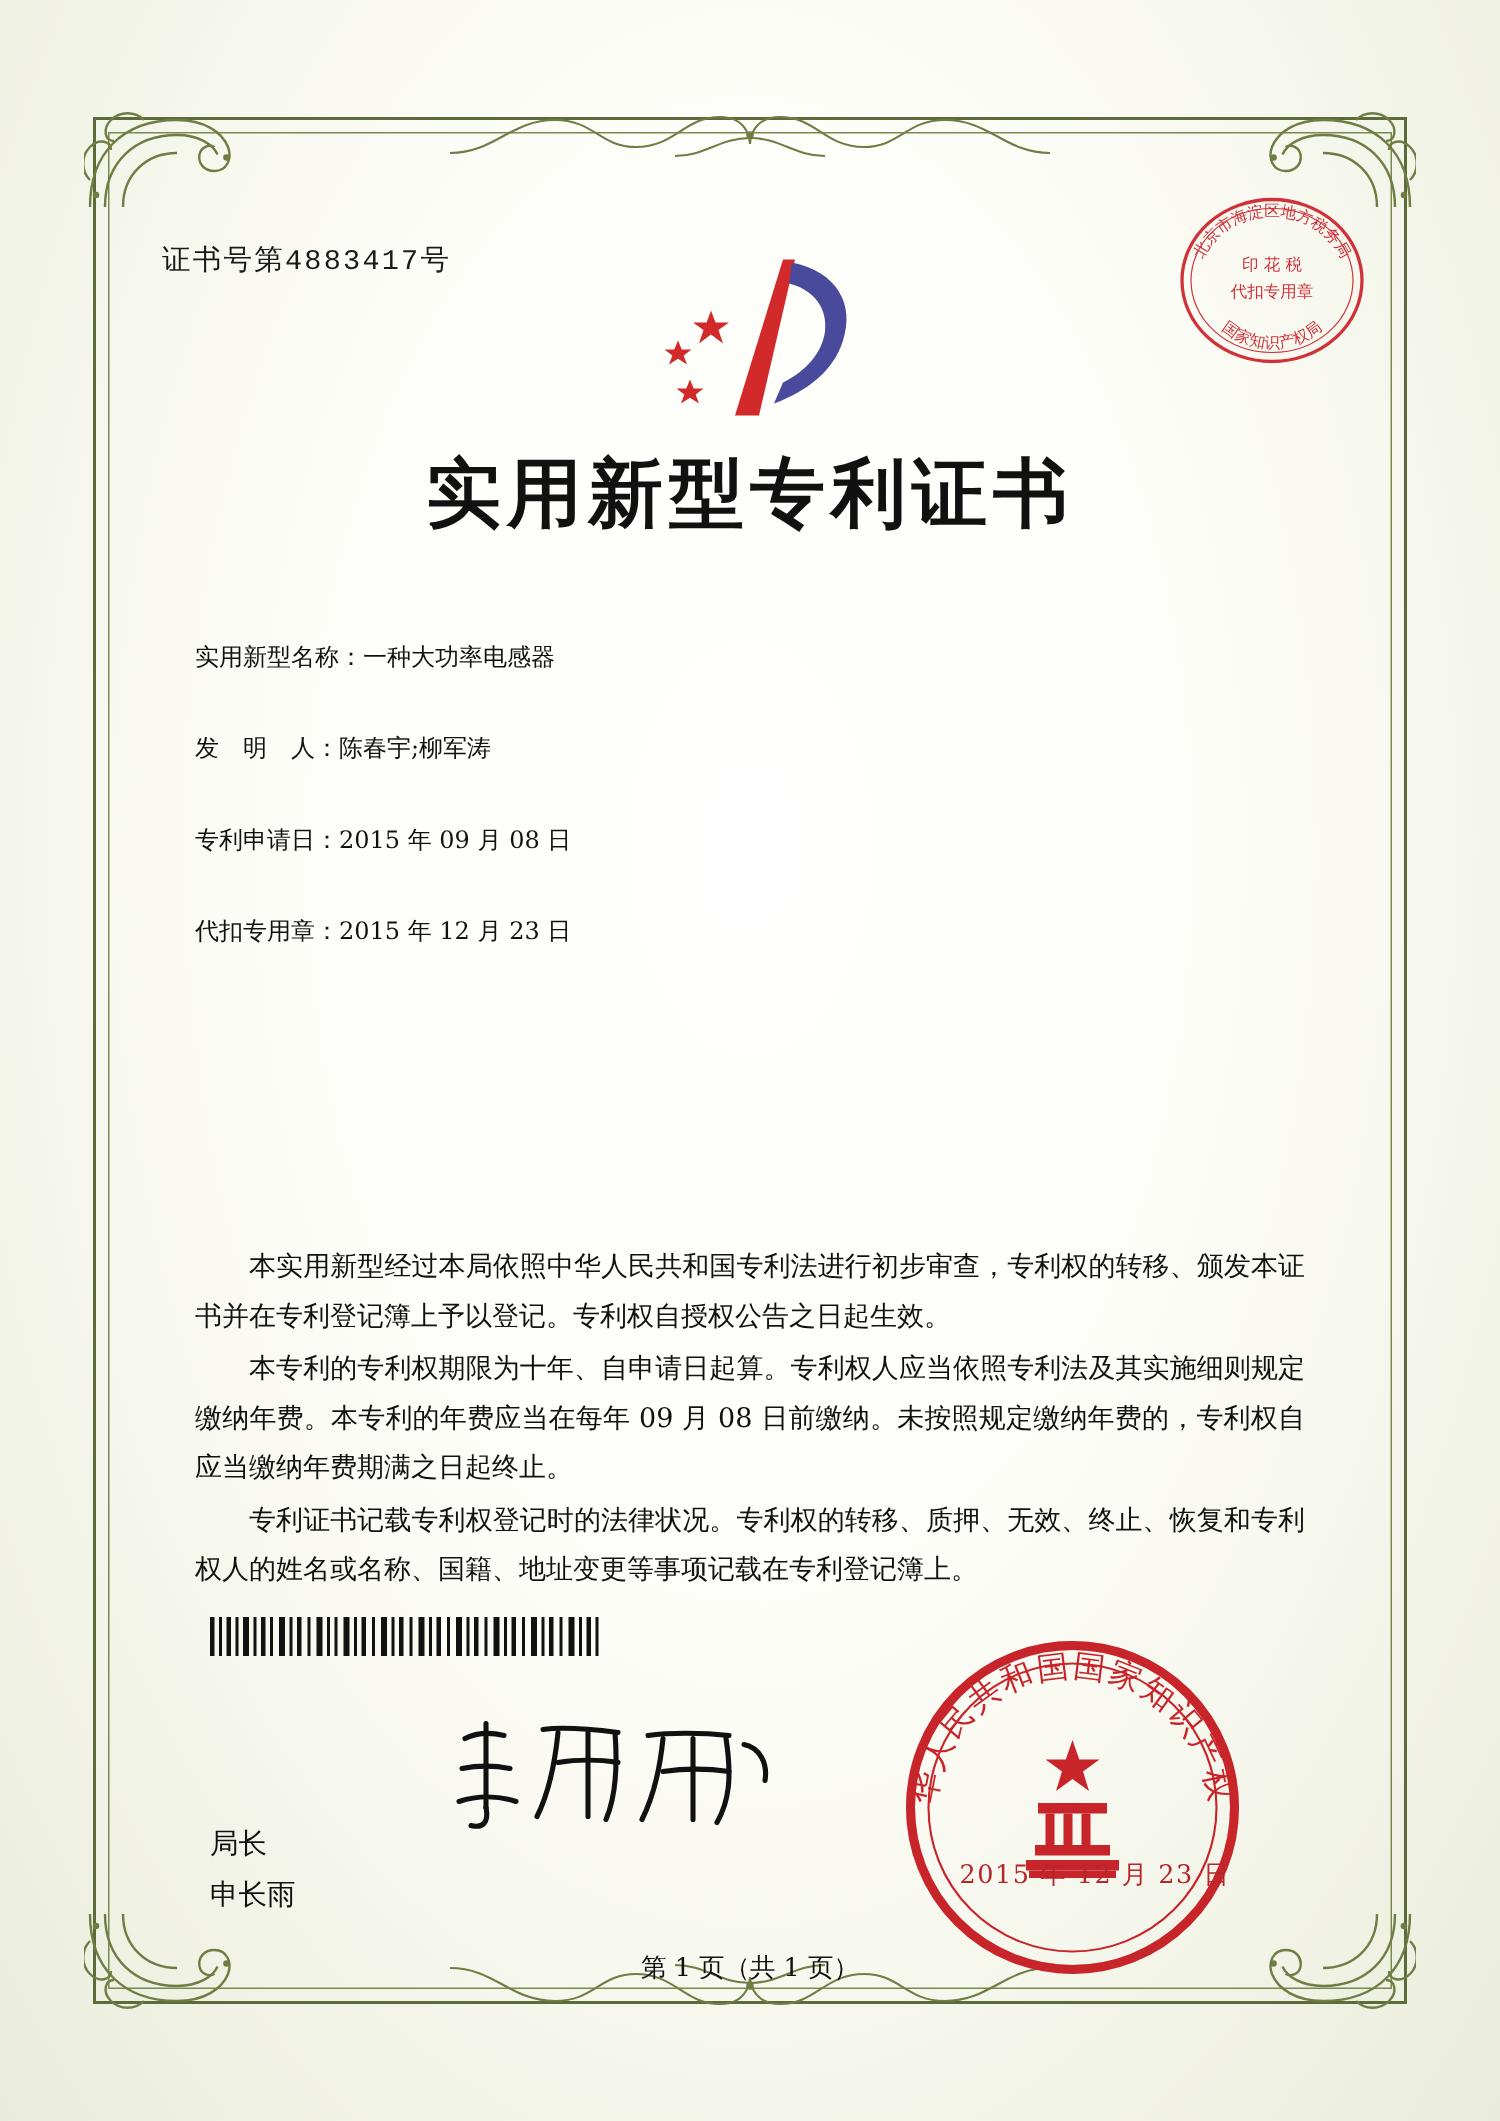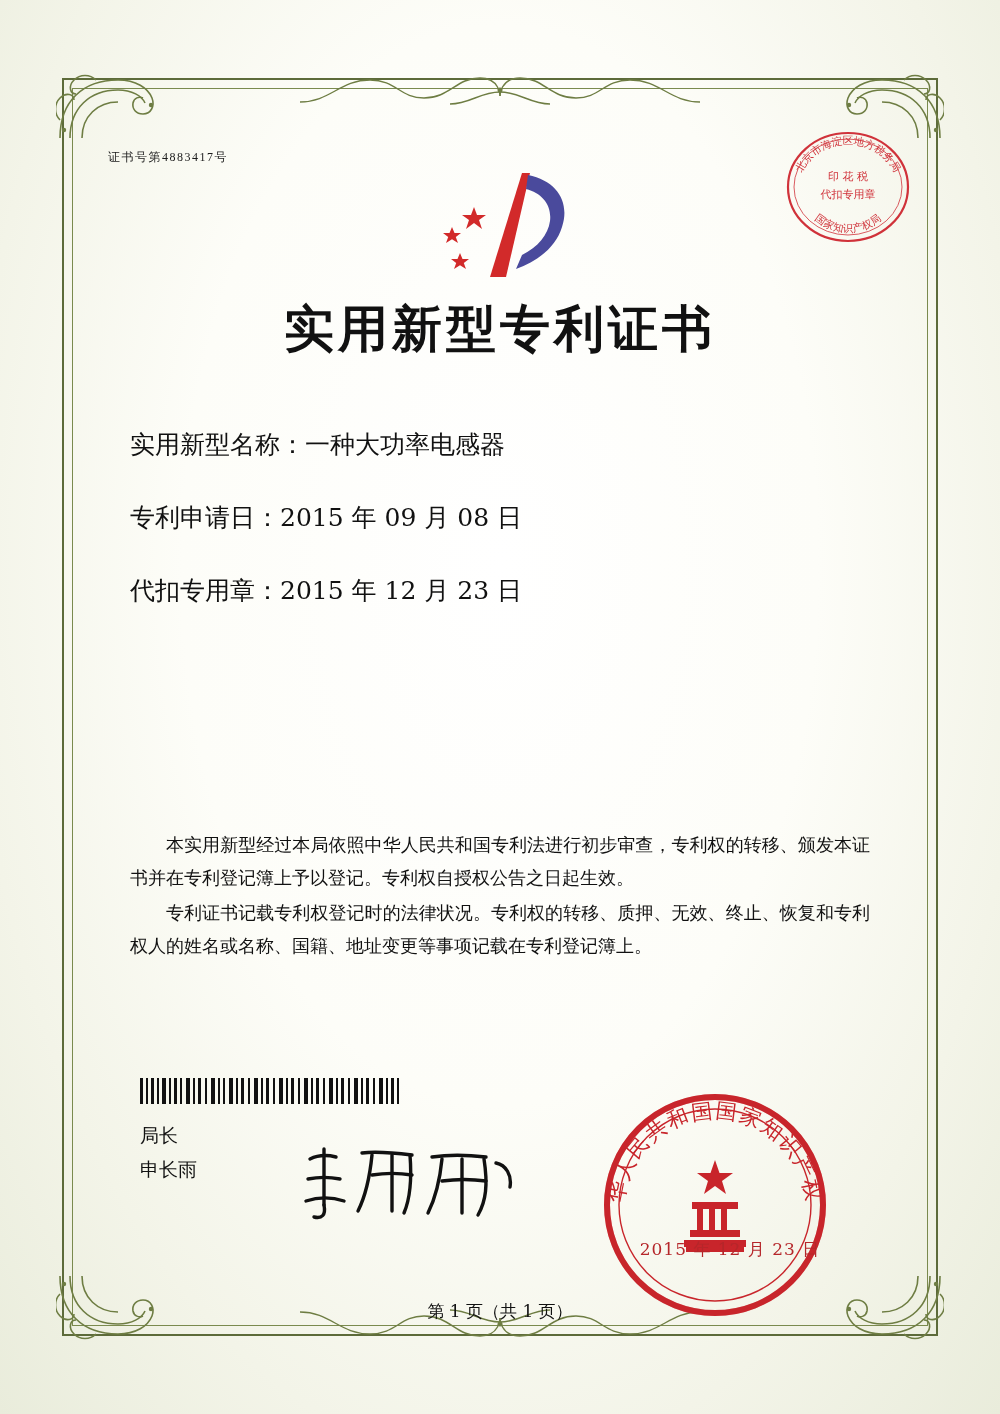--- a/index.html
+++ b/index.html
@@ -40,44 +40,44 @@
   .edge-bottom{
     position:absolute;left:300px;bottom:70px;width:400px;height:40px;color:#6e7d43;
     transform:scaleY(-1);
   }
   .edge-bottom svg{width:100%;height:100%;}
 
   
   .content{position:absolute;left:0;top:0;width:1000px;height:1414px;}
 
   .cert-no{
-    position:absolute;left:108px;top:149px;
-    font-size:12px;letter-spacing:1.5px;color:#1a1a1a;
-    font-family:Liberation Serif, serif;
+    position:absolute;left:108px;top:160px;
+    font-size:19px;letter-spacing:1.5px;color:#1a1a1a;
+    font-family:Liberation Mono, monospace;
   }
 
   
   .logo{position:absolute;left:430px;top:165px;width:150px;height:120px;}
 
   
   .title{
     position:absolute;left:0;top:296px;width:1000px;text-align:center;
     font-size:50px;font-weight:bold;letter-spacing:4px;color:#111;
     font-family:"DejaVu Serif","Liberation Serif",serif;
   }
 
   
   .tax-stamp{
     position:absolute;right:88px;top:128px;width:128px;height:118px;
   }
 
   
   .fields{position:absolute;left:130px;top:428px;width:760px;}
   .field{
-    font-size:25px;color:#111;margin-bottom:40px;white-space:nowrap;
+    font-size:16px;color:#111;margin-bottom:40px;white-space:nowrap;
     font-family:"DejaVu Serif","Liberation Serif",serif;
   }
   .field .lbl{letter-spacing:0px;}
   .field .val{letter-spacing:0px;}
 
   
   .para-wrap{
     position:absolute;left:130px;top:828px;width:740px;
   }
   .para{
@@ -88,21 +88,21 @@
   }
 
   
   .barcode{
     position:absolute;left:140px;top:1078px;width:260px;height:26px;
   }
   .barcode .bar{position:absolute;top:0;height:26px;background:#111;}
 
   
   .sig-label{
-    position:absolute;left:140px;top:1118px;font-size:19px;line-height:34px;color:#111;
+    position:absolute;left:140px;top:1212px;font-size:19px;line-height:34px;color:#111;
     font-family:"DejaVu Serif","Liberation Serif",serif;
   }
   .sig-hand{
     position:absolute;left:300px;top:1135px;width:230px;height:90px;
   }
 
   
   .seal{
     position:absolute;left:600px;top:1090px;width:230px;height:230px;
   }
@@ -221,29 +221,33 @@
         <text x="64" y="52" font-size="11" fill="#d0323a" text-anchor="middle" font-family="'DejaVu Serif',serif">印 花 税</text>
         <text x="64" y="70" font-size="11" fill="#d0323a" text-anchor="middle" font-family="'DejaVu Serif',serif">代扣专用章</text>
       </svg>
     </div>
 
     <div class="fields">
       <div class="field">
         <span class="lbl">实用新型名称：</span><span class="val">一种大功率电感器</span>
       </div>
       <div class="field">
+        <span class="lbl">发　明　人：</span><span class="val">陈春宇;柳军涛</span>
+      </div>
+      <div class="field">
         <span class="lbl">专利申请日：</span><span class="val">2015 年 09 月 08 日</span>
       </div>
       <div class="field">
         <span class="lbl">代扣专用章：</span><span class="val">2015 年 12 月 23 日</span>
       </div>
     </div>
 
     <div class="para-wrap">
       <div class="para">本实用新型经过本局依照中华人民共和国专利法进行初步审查，专利权的转移、颁发本证书并在专利登记簿上予以登记。专利权自授权公告之日起生效。</div>
+      <div class="para">本专利的专利权期限为十年、自申请日起算。专利权人应当依照专利法及其实施细则规定缴纳年费。本专利的年费应当在每年 09 月 08 日前缴纳。未按照规定缴纳年费的，专利权自应当缴纳年费期满之日起终止。</div>
       <div class="para">专利证书记载专利权登记时的法律状况。专利权的转移、质押、无效、终止、恢复和专利权人的姓名或名称、国籍、地址变更等事项记载在专利登记簿上。</div>
     </div>
 
     <div class="barcode">
       <div class="bar" style="left:0px;width:3px"></div>
       <div class="bar" style="left:6px;width:1.5px"></div>
       <div class="bar" style="left:11px;width:3px"></div>
       <div class="bar" style="left:17px;width:1.5px"></div>
       <div class="bar" style="left:22px;width:4px"></div>
       <div class="bar" style="left:29px;width:1.5px"></div>

